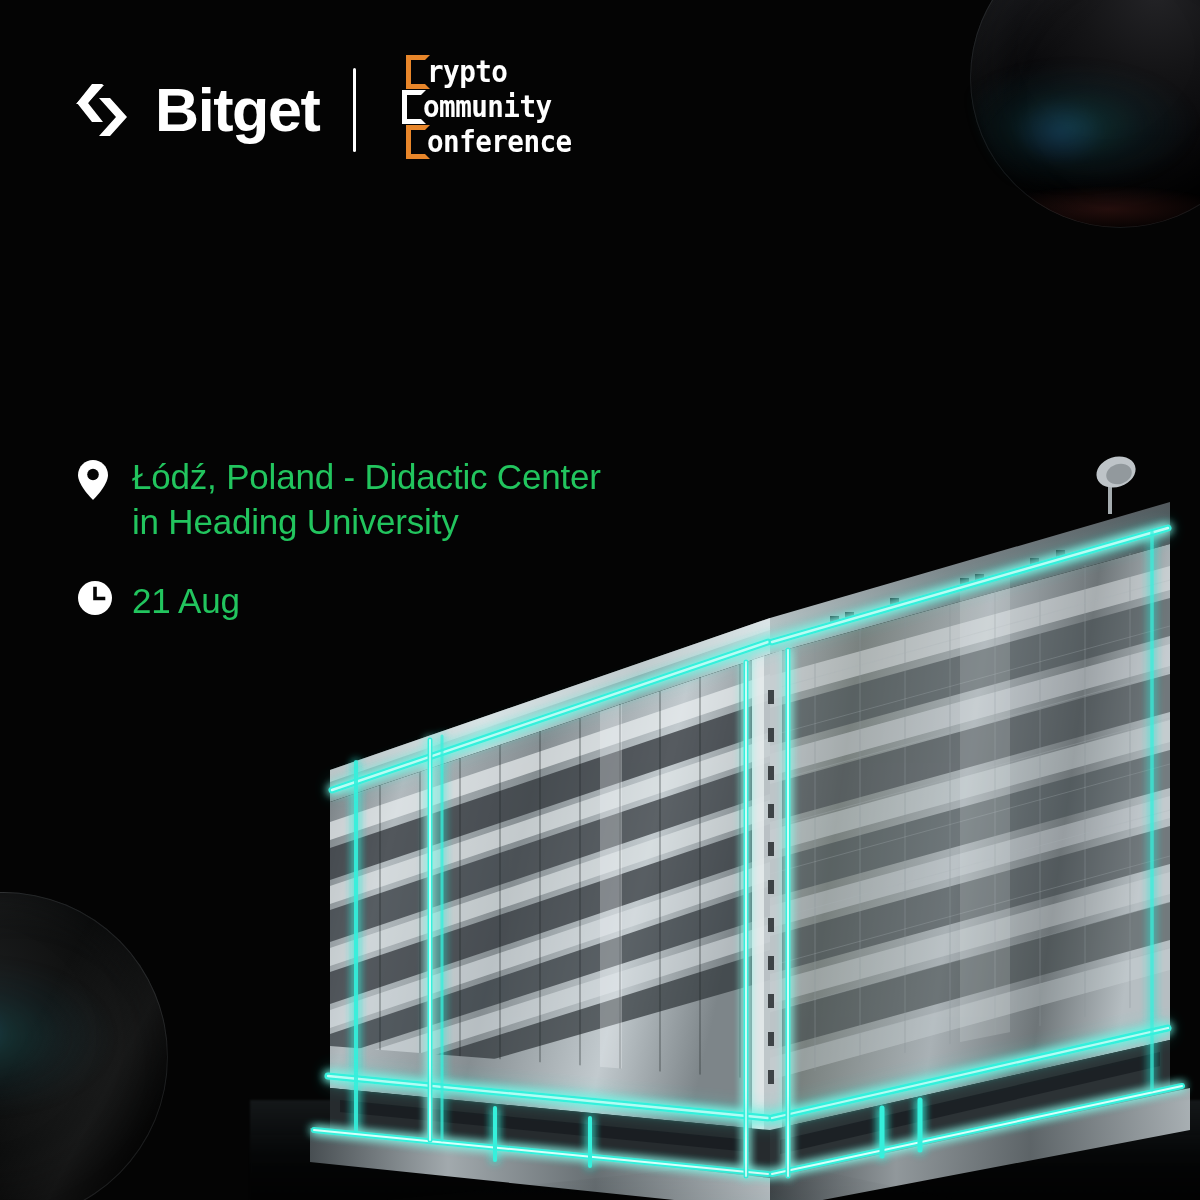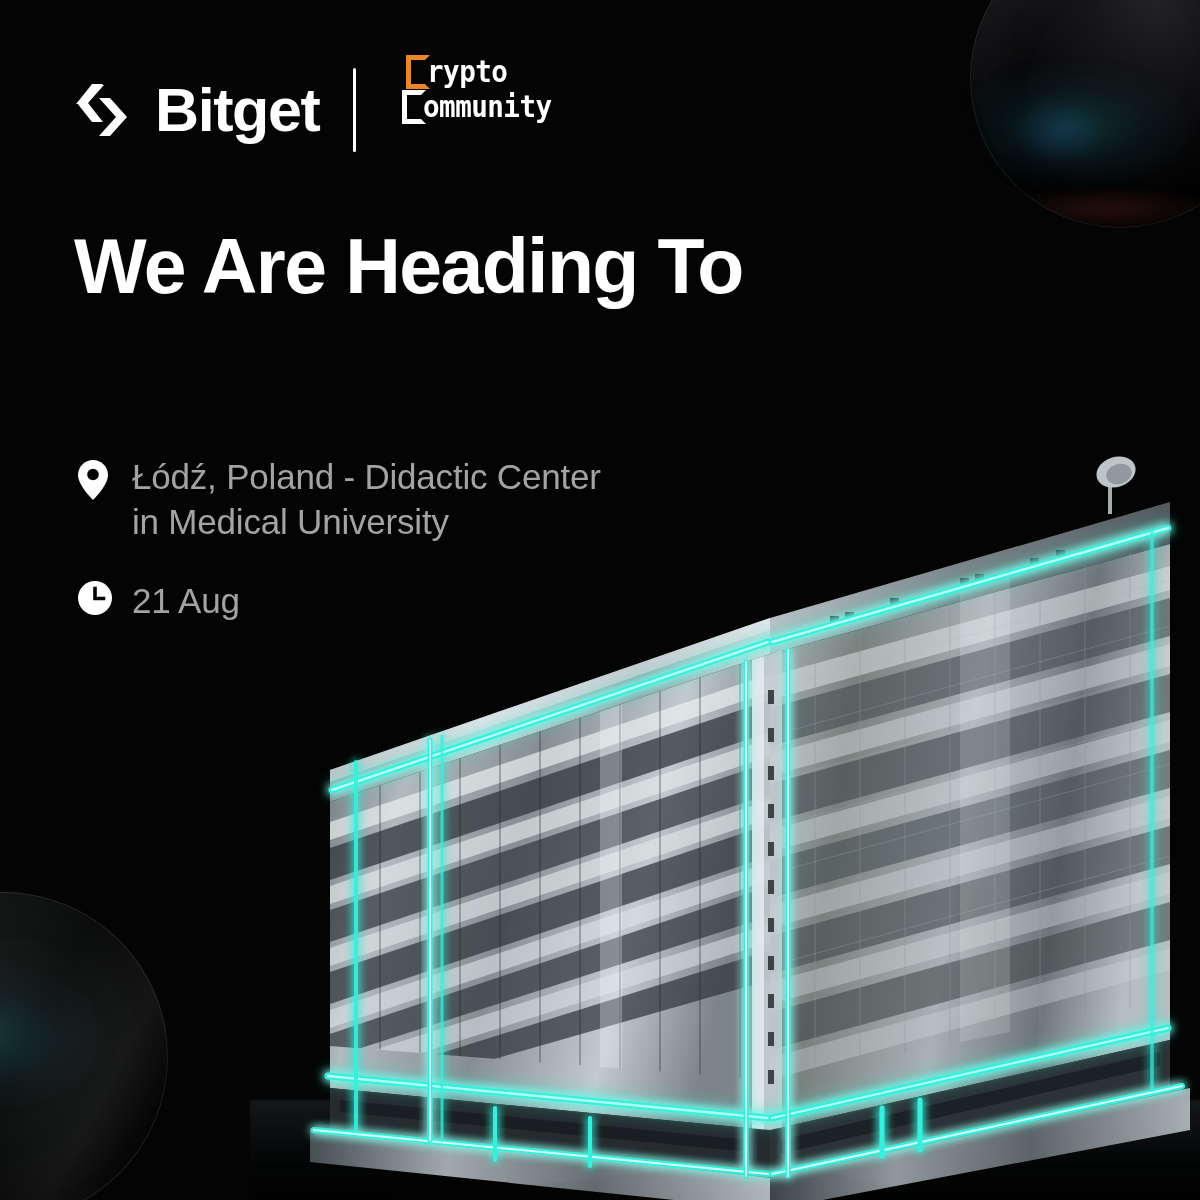--- a/index.html
+++ b/index.html
@@ -97,21 +97,21 @@
     letter-spacing:-1.6px;
   }
   .headline .ln{display:block;white-space:nowrap;}
 
   
   .meta{position:absolute;left:78px;top:455px;width:700px;}
   .meta-row{display:flex;align-items:flex-start;margin-bottom:34px;}
   .meta-ico{width:42px;flex:0 0 42px;display:flex;justify-content:flex-start;padding-top:5px;}
   .meta-ico svg{display:block;}
   .meta-text{
-    color:#a3a3a3;font-size:35px;font-weight:400;line-height:1.28;
+    color:#22c55e;font-size:35px;font-weight:400;line-height:1.28;
     letter-spacing:-.2px;margin-left:12px;
   }
   .meta-text .ln{display:block;white-space:nowrap;}
   .meta-row.date .meta-ico{padding-top:2px;}
   .meta-row.date .meta-text{font-size:35px;}
 
   
   .building-stage{
     position:absolute;left:270px;top:440px;width:960px;height:760px;
     pointer-events:none;
@@ -391,39 +391,42 @@
 
     <div class="ccc-logo">
       <div class="ccc-row ccc-r1">
         <span class="ccc-c ccc-c-orange"></span>
         <span class="ccc-word">rypto</span>
       </div>
       <div class="ccc-row ccc-r2">
         <span class="ccc-c ccc-c-white"></span>
         <span class="ccc-word">ommunity</span>
       </div>
+      <div class="ccc-row ccc-r3">
+        <span class="ccc-c ccc-c-orange"></span>
+        <span class="ccc-word">onference</span>
+      </div>
     </div>
   </div>
 
   <div class="headline">
-    <span class="ln">We Are Heading To</span>
   </div>
 
   <div class="meta">
 
     <div class="meta-row location">
       <div class="meta-ico">
         <svg width="30" height="40" viewBox="0 0 30 40">
           <path d="M15 0 C6.7 0 0 6.7 0 15 C0 25.5 15 40 15 40 C15 40 30 25.5 30 15 C30 6.7 23.3 0 15 0 Z" fill="#ffffff"></path>
           <circle cx="15" cy="14.5" r="5.8" fill="#040404"></circle>
         </svg>
       </div>
       <div class="meta-text">
         <span class="ln">Łódź, Poland - Didactic Center</span>
-        <span class="ln">in Medical University</span>
+        <span class="ln">in Heading University</span>
       </div>
     </div>
 
     <div class="meta-row date">
       <div class="meta-ico">
         <svg width="34" height="34" viewBox="0 0 34 34">
           <circle cx="17" cy="17" r="17" fill="#ffffff"></circle>
           <path d="M17 7.5 L17 17.5 L25.5 17.5" stroke="#040404" stroke-width="3.6" fill="none" stroke-linecap="square"></path>
         </svg>
       </div>

